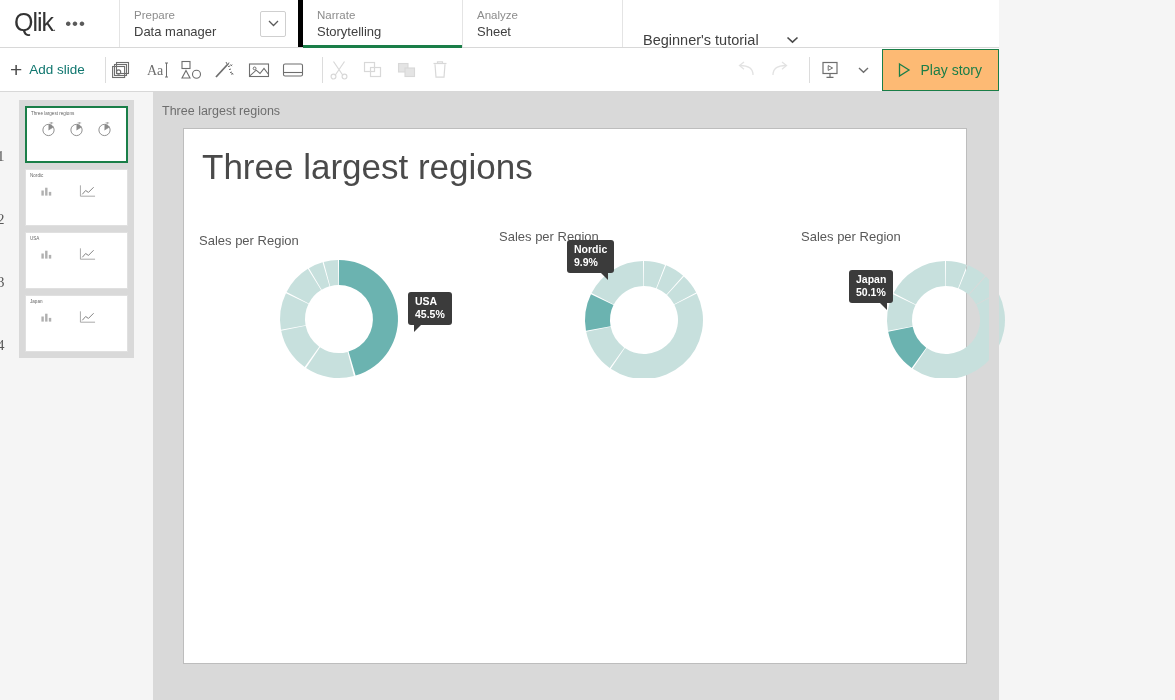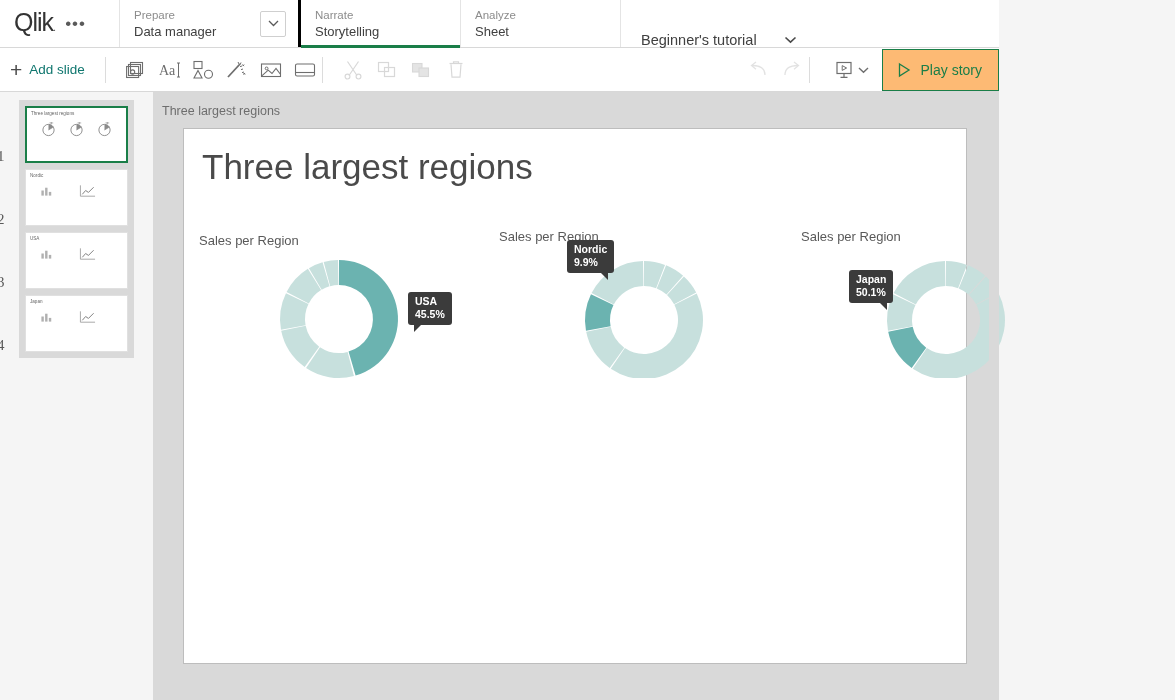--- a/index.html
+++ b/index.html
@@ -30,21 +30,21 @@
     min-width: 70px;
   }
   .navsec.prepare { width: 140px; }
   .navsec.analyze { width: 160px; }
   .navsec.narrate { width: 160px; }
   .navsec .kicker { font-size: 11.5px; color: #8c8c8c; line-height: 15px; }
   .navsec .main { font-size: 13px; color: #404040; line-height: 17px; }
   .navsec.active::after {
     content: ""; position: absolute; left: 0; right: 0; bottom: -1px; height: 3px; background: #1a7e48;
   }
-  .prepare-wrap { display: flex; align-items: stretch; border-right: 3px solid #000000;}
+  .prepare-wrap { display: flex; align-items: stretch; border-right: 5px solid #000000;}
   .prepare-wrap .navsec { border-right: none; }
   .chev-box {
     width: 26px; height: 26px; border: 1px solid #cfcfcf; border-radius: 2px;
     display: flex; align-items: center; justify-content: center; align-self: center;
     margin-right: 12px; cursor: pointer; background: #fff;
   }
   .tutorial-zone {
     display: flex; align-items: center; gap: 27px; padding: 0 20px; cursor: pointer; margin-top: 32px;
   }
   .tutorial-zone .t-label { font-size: 14.5px; color: #404040; }
@@ -56,21 +56,21 @@
     height: 44px; background: #fff; display: flex; align-items: center;
     border-bottom: 1px solid #d8d8d8; flex: 0 0 44px; position: relative;
   }
   .add-slide {
     display: flex; align-items: center; gap: 7px; padding: 0 14px 0 10px; cursor: pointer; height: 100%;
   }
   .add-slide .plus { font-size: 21px; color: #4b4b4b; font-weight: 300; line-height: 1; }
   .add-slide .lbl { font-size: 13.5px; color: #0f766e; }
   .tb-sep { width: 1px; height: 26px; background: #dcdcdc; margin: 0 6px; }
   .tb-btn {
-    width: 34px; height: 34px; display: flex; align-items: center; justify-content: flex-end;
+    width: 34px; height: 34px; display: flex; align-items: center; justify-content: flex-start;
     cursor: pointer; border-radius: 2px;
   }
   .tb-btn.disabled { opacity: .38; cursor: default; }
   .tb-right { margin-left: auto; display: flex; align-items: center; height: 100%; }
   .play-story {
     display: flex; align-items: center; gap: 9px; border: 1px solid #1a7e48;
     height: 42px; padding: 0 16px 0 13px; margin-left: 8px; cursor: pointer; background: #fdba74;
   }
   .play-story .lbl { font-size: 14px; color: #1a7e48; }
   .present-dd { display:flex; align-items:center; gap:3px; cursor:pointer; padding: 0 4px;}

